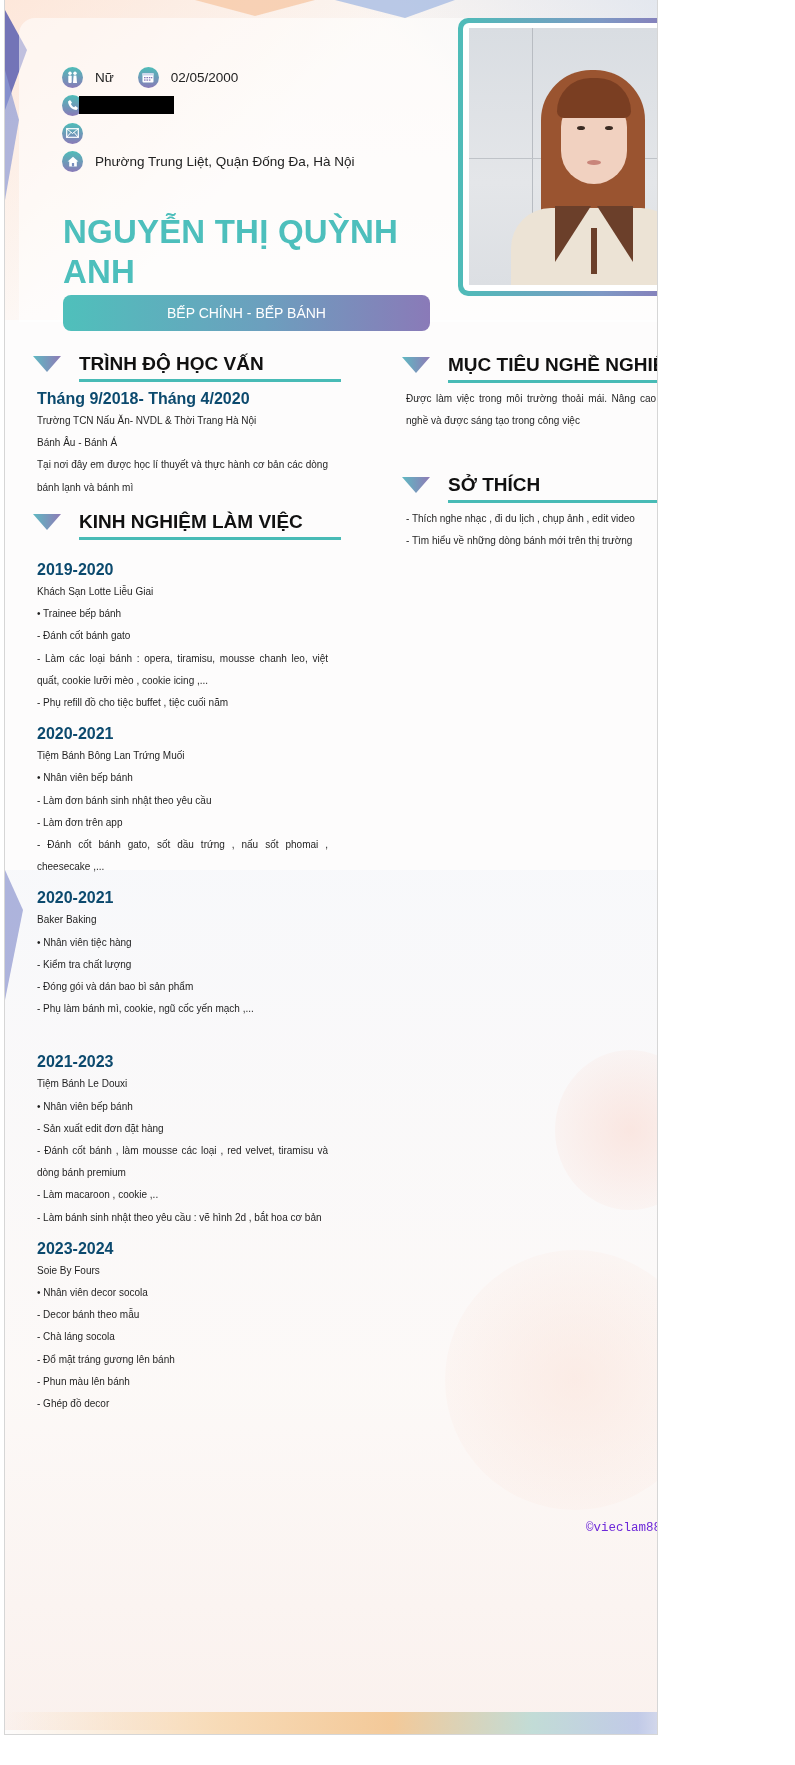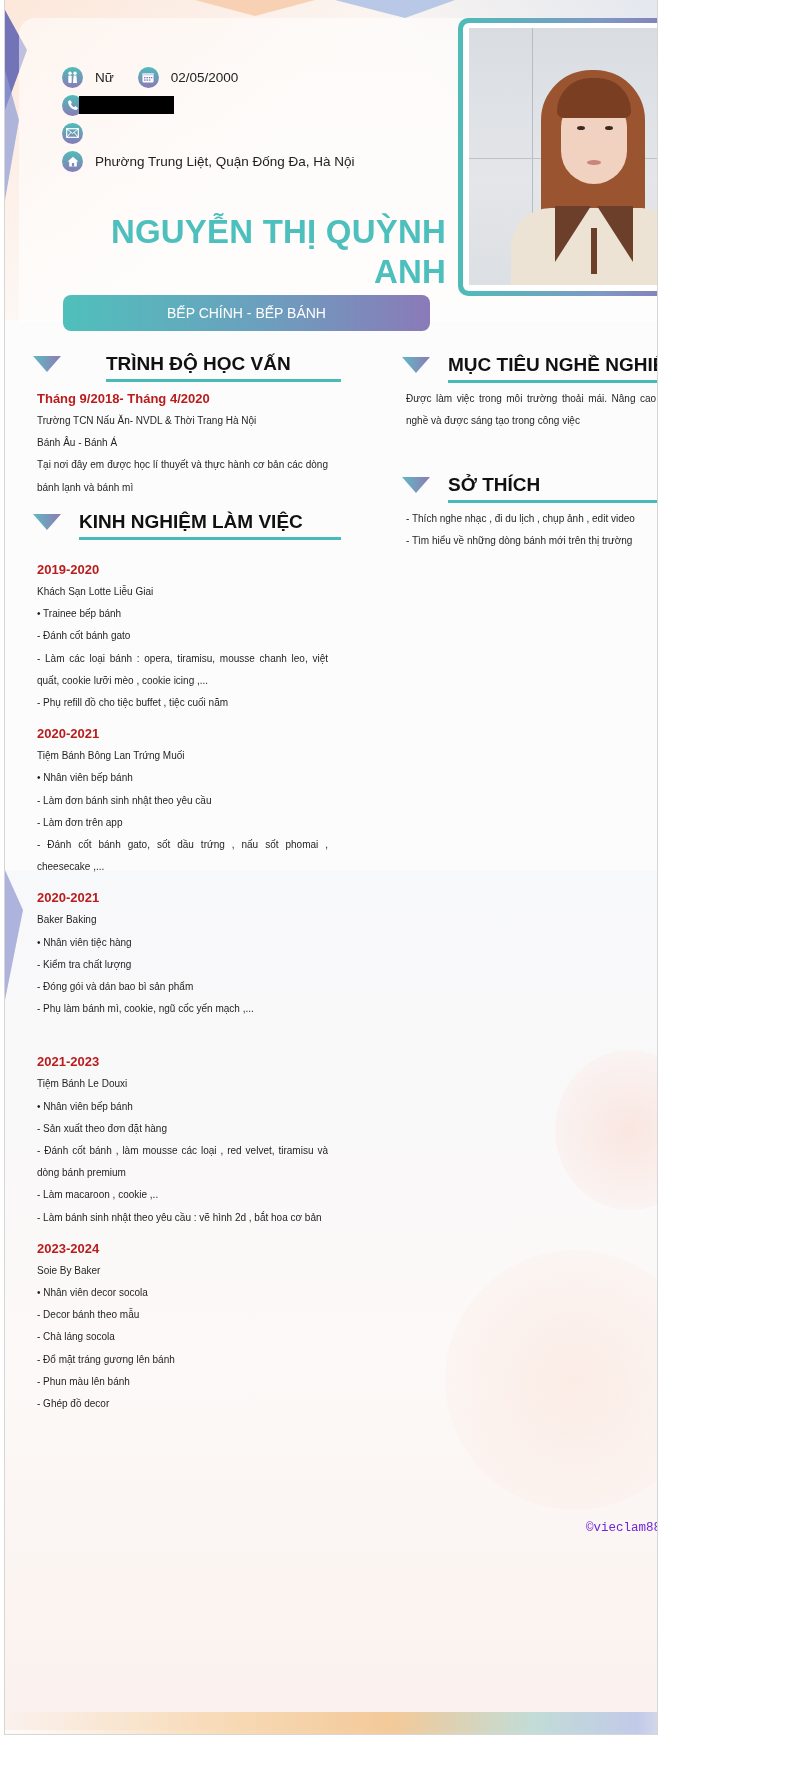--- a/index.html
+++ b/index.html
@@ -50,22 +50,22 @@
     background: linear-gradient(180deg, #4fbdb8 0%, #8a7ab8 100%);
     display: inline-flex; align-items: center; justify-content: center;
     color: #fff; font-size: 11px; flex: 0 0 21px;
   }
   .c-text { margin-left: 12px; }
   .c-gap { width: 24px; }
   .redacted { display: inline-block; width: 95px; height: 18px; background: #000; margin-left: -4px; }
 
   
   .name {
-    position: absolute; left: 74px; top: 212px; width: 367px;
-    text-align: right; font-weight: 700; font-size: 33px; line-height: 40px;
+    position: absolute; left: 58px; top: 212px; width: 367px;
+    text-align: left; font-weight: 700; font-size: 33px; line-height: 40px;
     color: #4dbfbc; letter-spacing: 0.2px;
   }
   .title-bar {
     position: absolute; left: 58px; top: 295px; width: 367px; height: 36px;
     border-radius: 8px;
     background: linear-gradient(90deg, #4fc0bb 0%, #6c9fbe 55%, #8a7ab8 100%);
     color: #fff; font-size: 14px; text-align: center; line-height: 36px;
   }
 
   
@@ -99,21 +99,21 @@
   .tri-wrap { width: 28px; height: 16px; position: relative; margin-top: 4px; }
   .tri-wrap svg { display: block; }
   .sh-title {
     margin-left: 18px; font-weight: 700; font-size: 19px; color: #111; line-height: 24px;
     padding-bottom: 3px; border-bottom: 3px solid #48bbb6;
   }
 
   .col-left { position: absolute; left: 32px; width: 291px; }
   .col-right { position: absolute; left: 401px; width: 268px; }
   .txt { font-size: 10px; line-height: 22.2px; color: #1f1f1f; text-align: justify; }
-  .yr { font-weight: 700; font-size: 13px; line-height: 22px; color: #b91c1c; }
+  .yr { font-weight: 700; font-size: 16px; line-height: 22px; color: #0c4a6e; }
   .job { margin-bottom: 9px; }
   .job.spaced { margin-bottom: 31px; }
 
   .watermark {
     position: absolute; left: 581px; top: 1521px;
     font-family: "Liberation Mono", "DejaVu Sans Mono", monospace;
     font-size: 12.5px; color: #6d28d9;
   }
 </style>
 </head>
@@ -208,21 +208,21 @@
         <div class="eye l"></div>
           <div class="eye r"></div>
         <div class="mouth"></div>
         <div class="collar-l"></div>
           <div class="collar-r"></div>
         <div class="placket"></div>
       </div>
     </div>
   </div>
 
-  <div class="section-head" style="left:28px; top:352px; width:308px;gap:27px;">
+  <div class="section-head" style="left:28px; top:352px; width:308px;">
     <span class="tri-wrap">
       <svg width="28" height="16" viewBox="0 0 28 16">
           <defs>
             <linearGradient id="tg1" x1="0" x2="1">
               <stop offset="0" stop-color="#5fb9c2"></stop>
               <stop offset="1" stop-color="#8f7ab6"></stop>
             </linearGradient>
           </defs>
           <path d="M0 0 L28 0 L14 16 Z" fill="url(#tg1)"></path>
         </svg>
@@ -273,28 +273,28 @@
       <div class="txt">Baker Baking</div>
       <div class="txt">• Nhân viên tiệc hàng</div>
       <div class="txt">- Kiểm tra chất lượng</div>
       <div class="txt">- Đóng gói và dán bao bì sản phẩm</div>
       <div class="txt">- Phụ làm bánh mì, cookie, ngũ cốc yến mạch ,...</div>
     </div>
     <div class="job">
       <div class="yr">2021-2023</div>
       <div class="txt">Tiệm Bánh Le Douxi</div>
       <div class="txt">• Nhân viên bếp bánh</div>
-      <div class="txt">- Sản xuất theo đơn đặt hàng</div>
+      <div class="txt">- Sản xuất edit đơn đặt hàng</div>
       <div class="txt">- Đánh cốt bánh , làm mousse các loại , red velvet, tiramisu và dòng bánh premium</div>
       <div class="txt">- Làm macaroon , cookie ,..</div>
       <div class="txt">- Làm bánh sinh nhật theo yêu cầu : vẽ hình 2d , bắt hoa cơ bản</div>
     </div>
     <div class="job">
       <div class="yr">2023-2024</div>
-      <div class="txt">Soie By Baker</div>
+      <div class="txt">Soie By Fours</div>
       <div class="txt">• Nhân viên decor socola</div>
       <div class="txt">- Decor bánh theo mẫu</div>
       <div class="txt">- Chà láng socola</div>
       <div class="txt">- Đổ mặt tráng gương lên bánh</div>
       <div class="txt">- Phun màu lên bánh</div>
       <div class="txt">- Ghép đồ decor</div>
     </div>
   </div>
 
   <div class="section-head" style="left:397px; top:353px; width:282px;">

